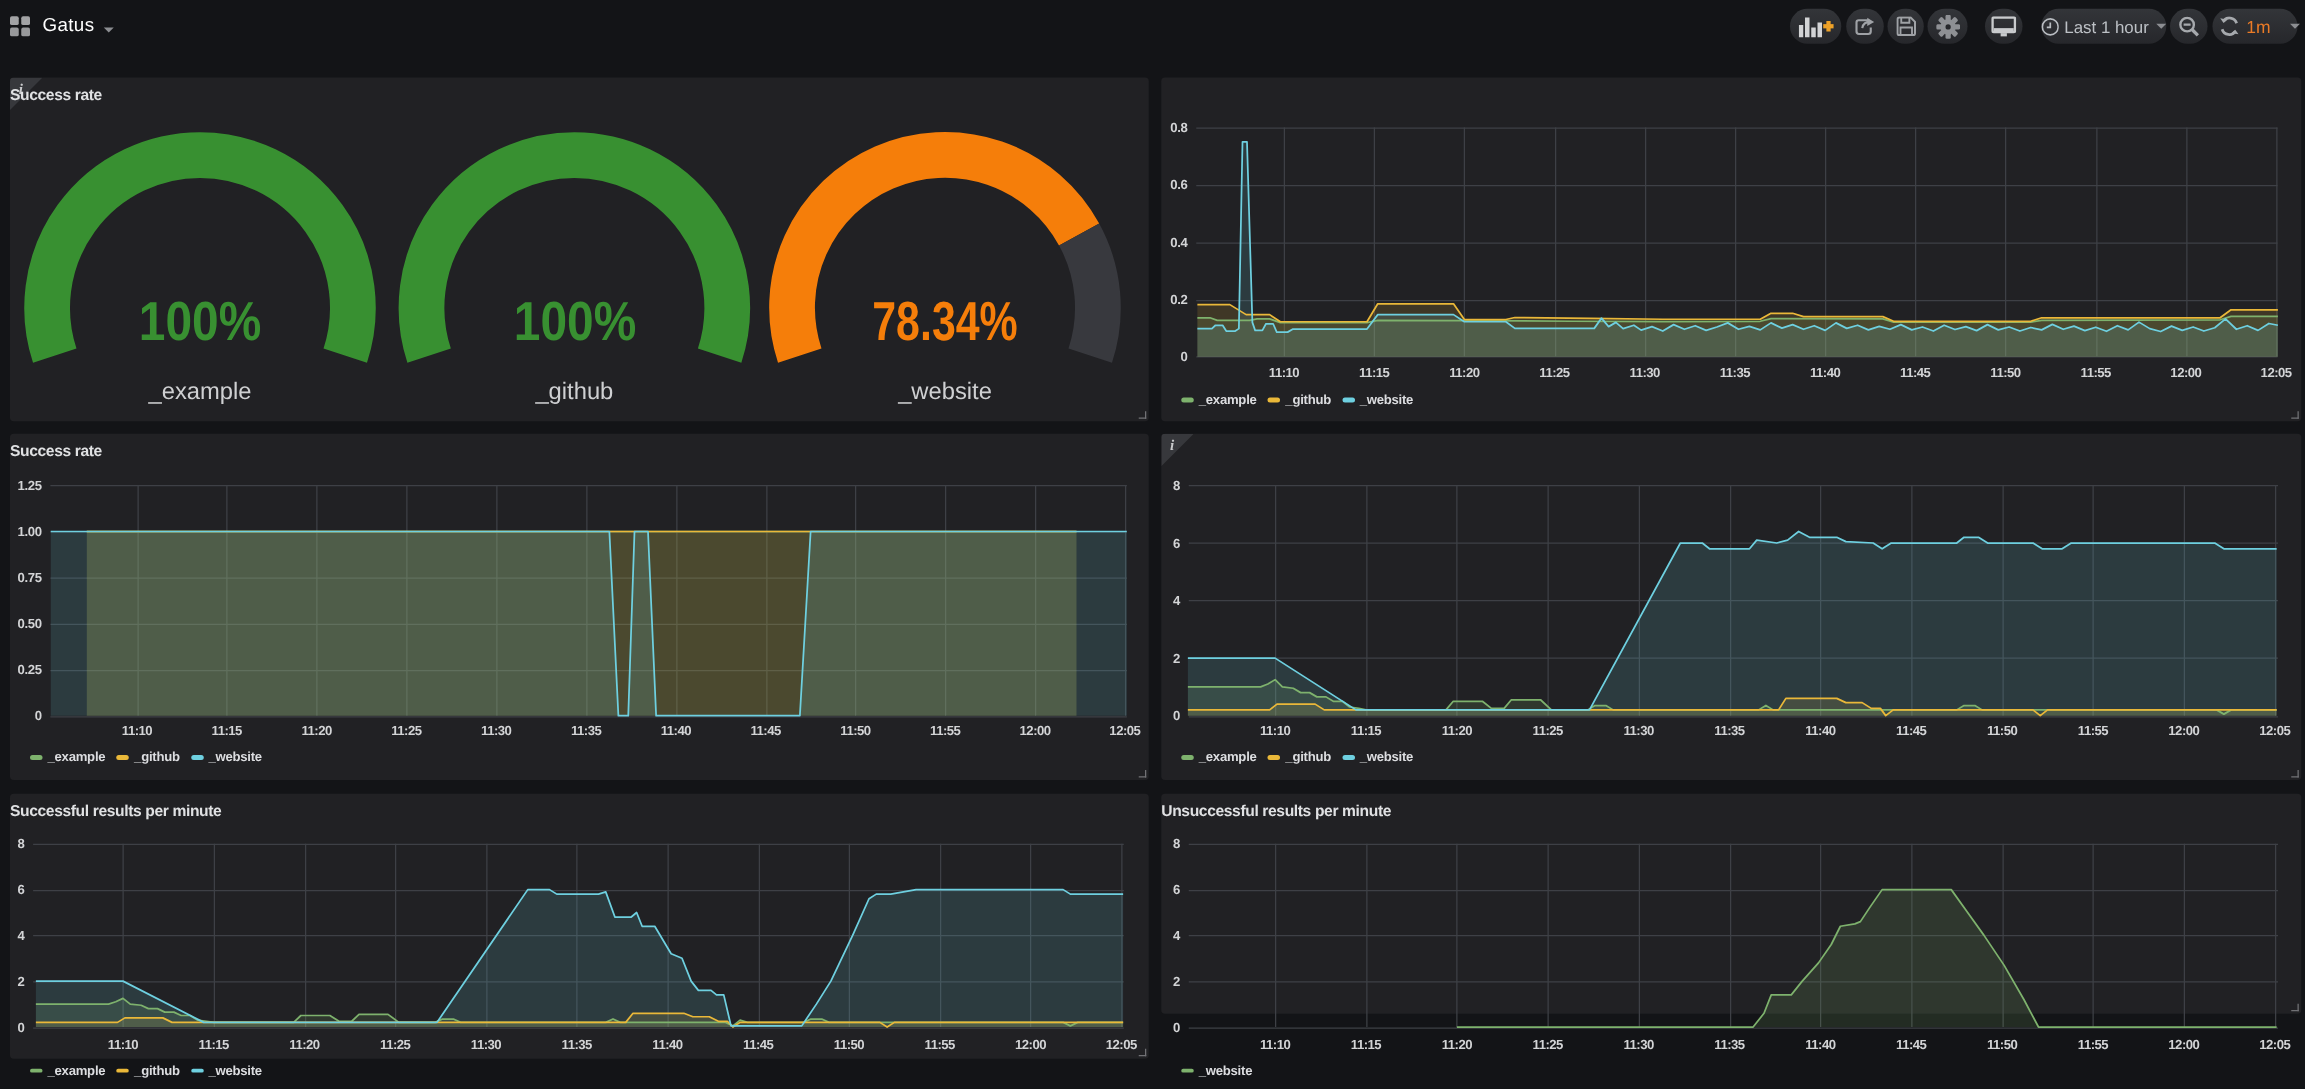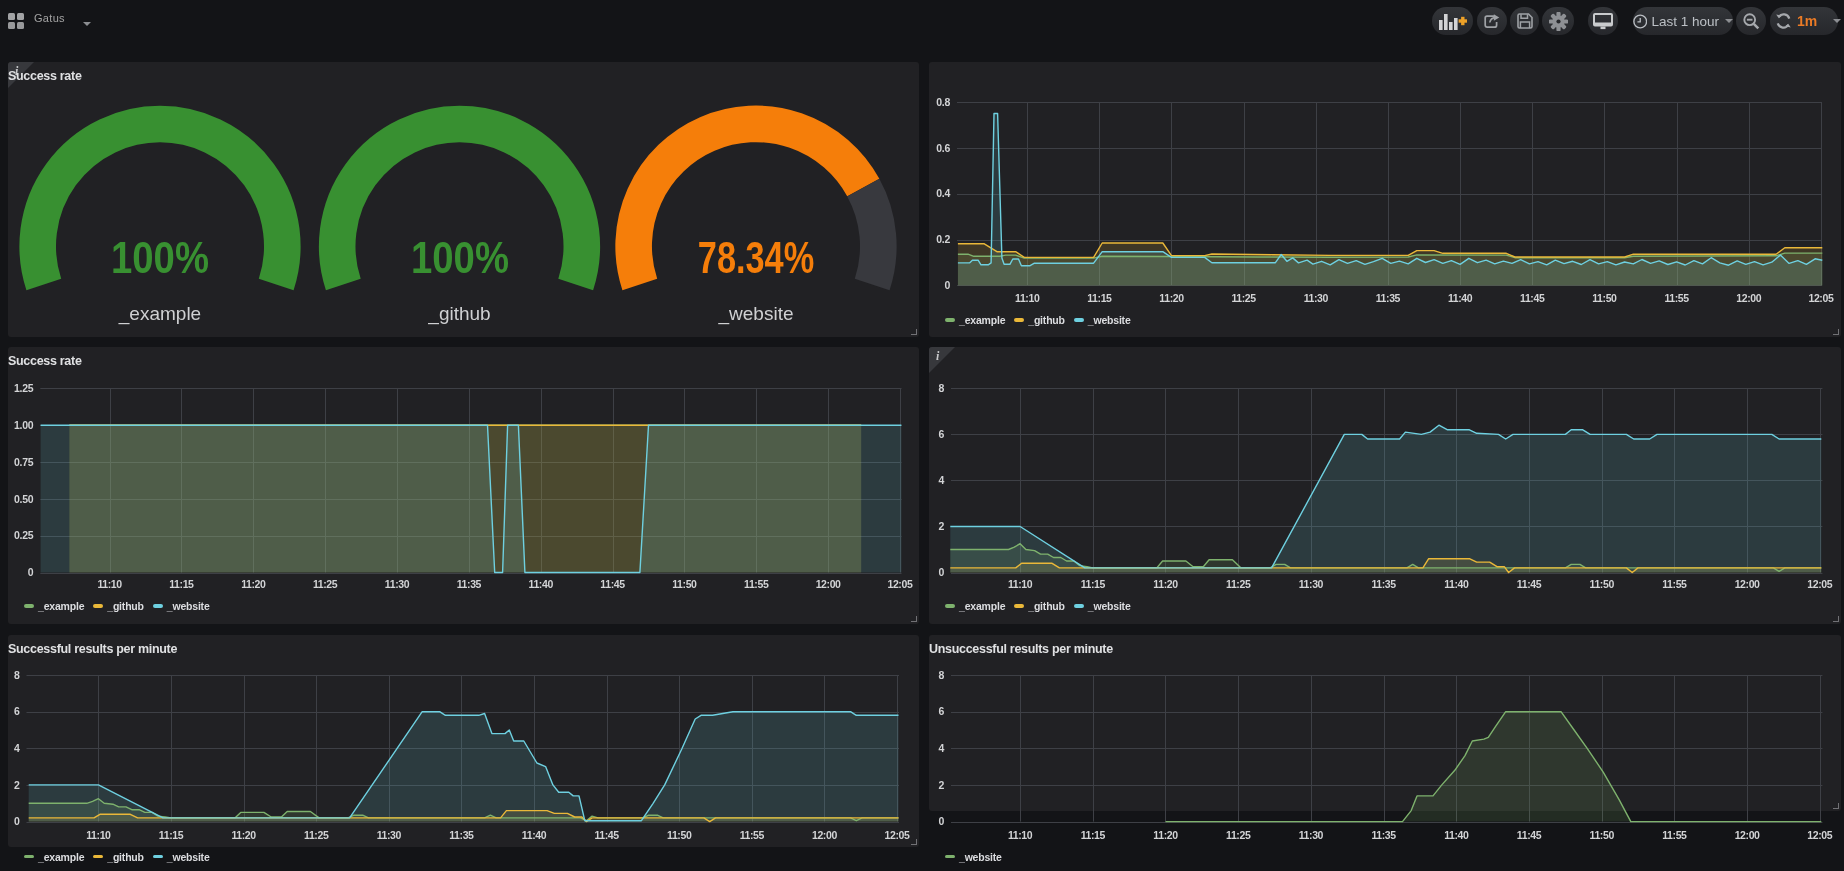--- a/index.html
+++ b/index.html
@@ -13,21 +13,21 @@
 .hbtn{position:absolute;top:7px;height:28px;white-space:nowrap;background:linear-gradient(#333539,#26272b);border-radius:14px;display:flex;align-items:center;justify-content:center;color:#9fa2a6}
 .caret{display:inline-block;width:0;height:0;border-left:5px solid transparent;border-right:5px solid transparent;border-top:5px solid #8c8e92}
 </style></head><body>
 <div style="position:absolute;left:0;top:0;width:1844px;height:52px">
 <div style="position:absolute;left:8px;top:13px;width:16px;height:16px">
  <div style="position:absolute;left:0;top:0;width:7px;height:7px;background:#a2a3a5;border-radius:1.5px"></div>
  <div style="position:absolute;left:9px;top:0;width:7px;height:7px;background:#a2a3a5;border-radius:1.5px"></div>
  <div style="position:absolute;left:0;top:9px;width:7px;height:7px;background:#98999b;border-radius:1.5px"></div>
  <div style="position:absolute;left:9px;top:9px;width:7px;height:7px;background:#98999b;border-radius:1.5px"></div>
 </div>
-<div style="position:absolute;left:34px;top:12px;font-size:11px;letter-spacing:.3px;color:#a3a3a3">Gatus</div>
+<div style="position:absolute;left:34px;top:12px;font-size:15px;letter-spacing:.3px;color:#ffffff">Gatus</div>
 <div style="position:absolute;left:83px;top:22px;width:0;height:0;border-left:4px solid transparent;border-right:4px solid transparent;border-top:4px solid #8c8e92"></div>
 </div>
 <div class="hbtn" style="left:1432px;width:41px">
     <svg width="28" height="18" viewBox="0 0 28 18">
       <g fill="#d2d3d5">
         <rect x="0" y="8" width="3.6" height="10"></rect>
         <rect x="5" y="2" width="3.6" height="16"></rect>
         <rect x="10" y="10" width="3.6" height="8"></rect>
         <rect x="15" y="6" width="3.6" height="12"></rect>
       </g>
@@ -94,21 +94,21 @@
       <div style="flex:0 0 27px;display:flex;align-items:center;justify-content:center">
         <svg width="17" height="16" viewBox="0 0 17 16" fill="none" stroke="#a6a9ad" stroke-width="2.2">
           <path d="M14.3 5.6 A6 6 0 0 0 3.6 4.0"></path>
           <path d="M2.7 10.4 A6 6 0 0 0 13.4 12.0"></path>
           <path d="M1.2 1.6 L3.8 5.3 L7.0 2.7 Z" fill="#a6a9ad" stroke="none"></path>
           <path d="M15.8 14.4 L13.2 10.7 L10.0 13.3 Z" fill="#a6a9ad" stroke="none"></path>
         </svg>
       </div>
       <div style="width:1px;height:28px;background:#1d1e21"></div>
       <div style="flex:1;display:flex;align-items:center;justify-content:center">
-        <span style="font-size:14px;font-weight:700;color:#eb7b26;margin-right:16px">1m</span>
+        <span style="font-size:14px;font-weight:400;color:#eb7b26;margin-right:16px">1m</span>
         <span class="caret" style="border-top-width:4px;border-left-width:4px;border-right-width:4px"></span>
       </div>
     </div>
   </div>
 <div class="panel" style="left:8px;top:62px;width:911px;height:275px">
     <div class="icorner"></div>
     <div class="iletter">i</div>
     <div class="ptitle">Success rate</div>
     <svg width="911" height="275" style="position:absolute;left:0;top:0">
       <path d="M35.8 222.5 A122.3 122.3 0 1 1 268.2 222.5" fill="none" stroke="#389031" stroke-width="36.6"></path>

